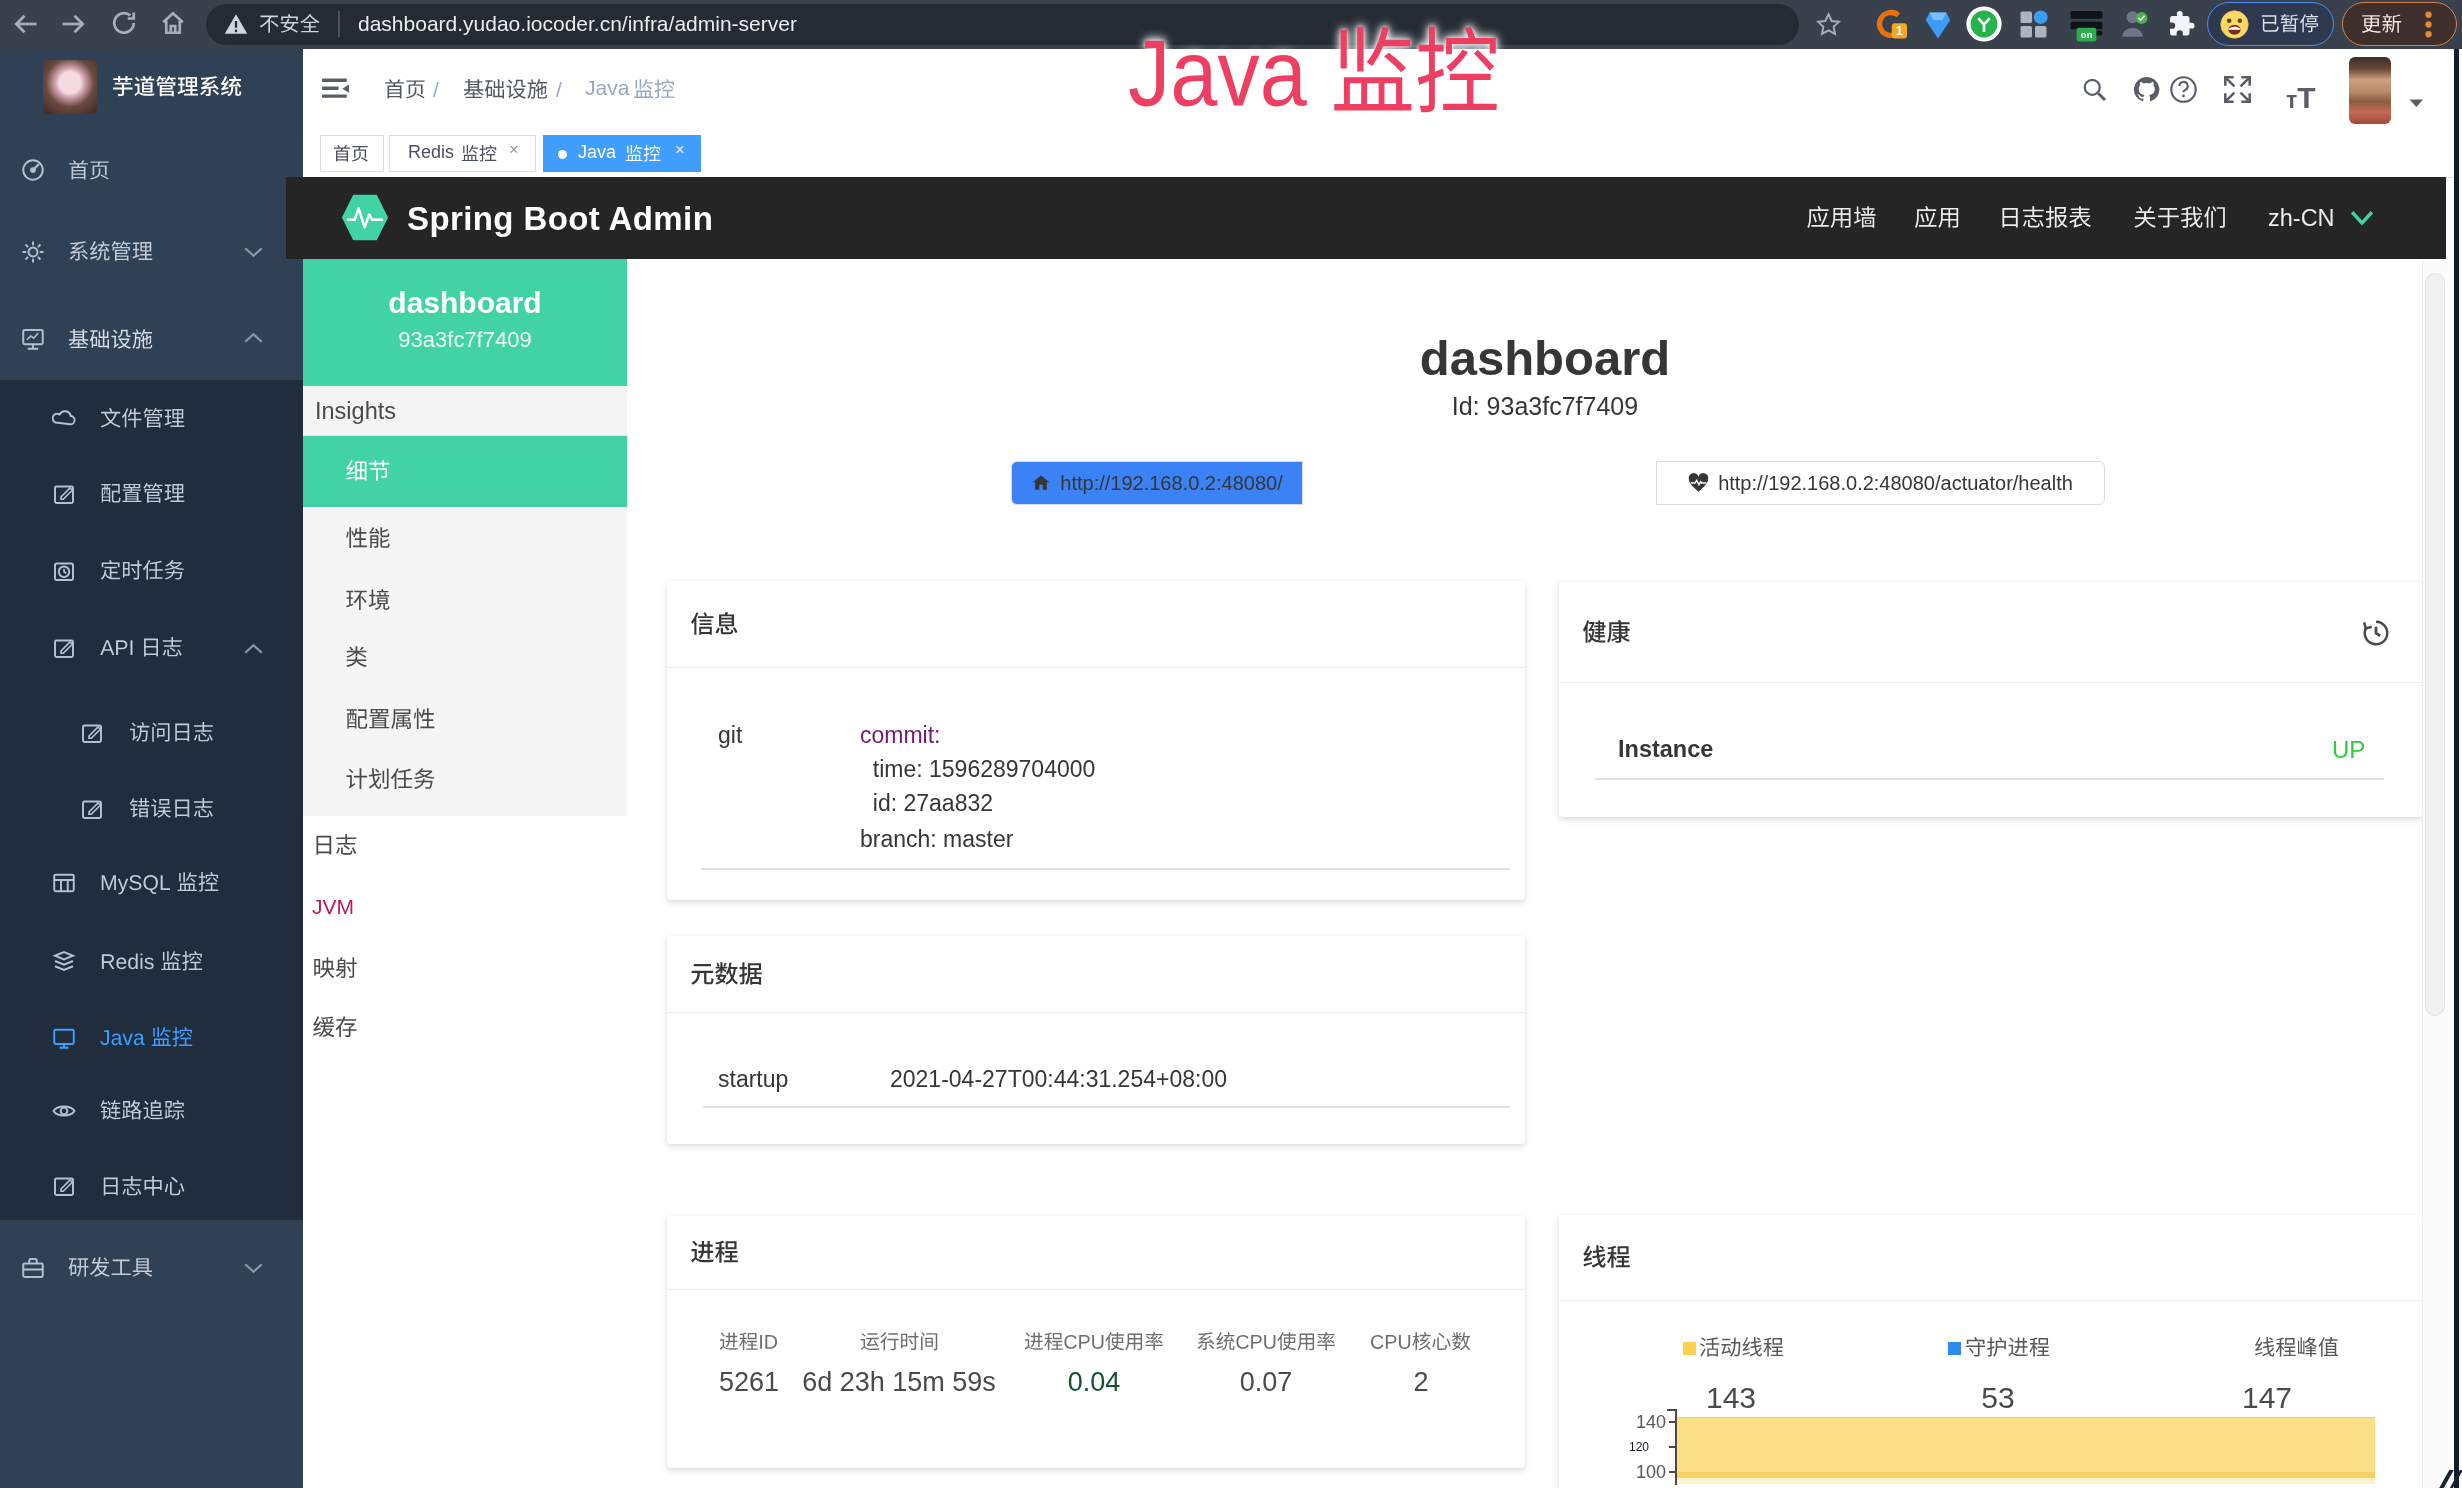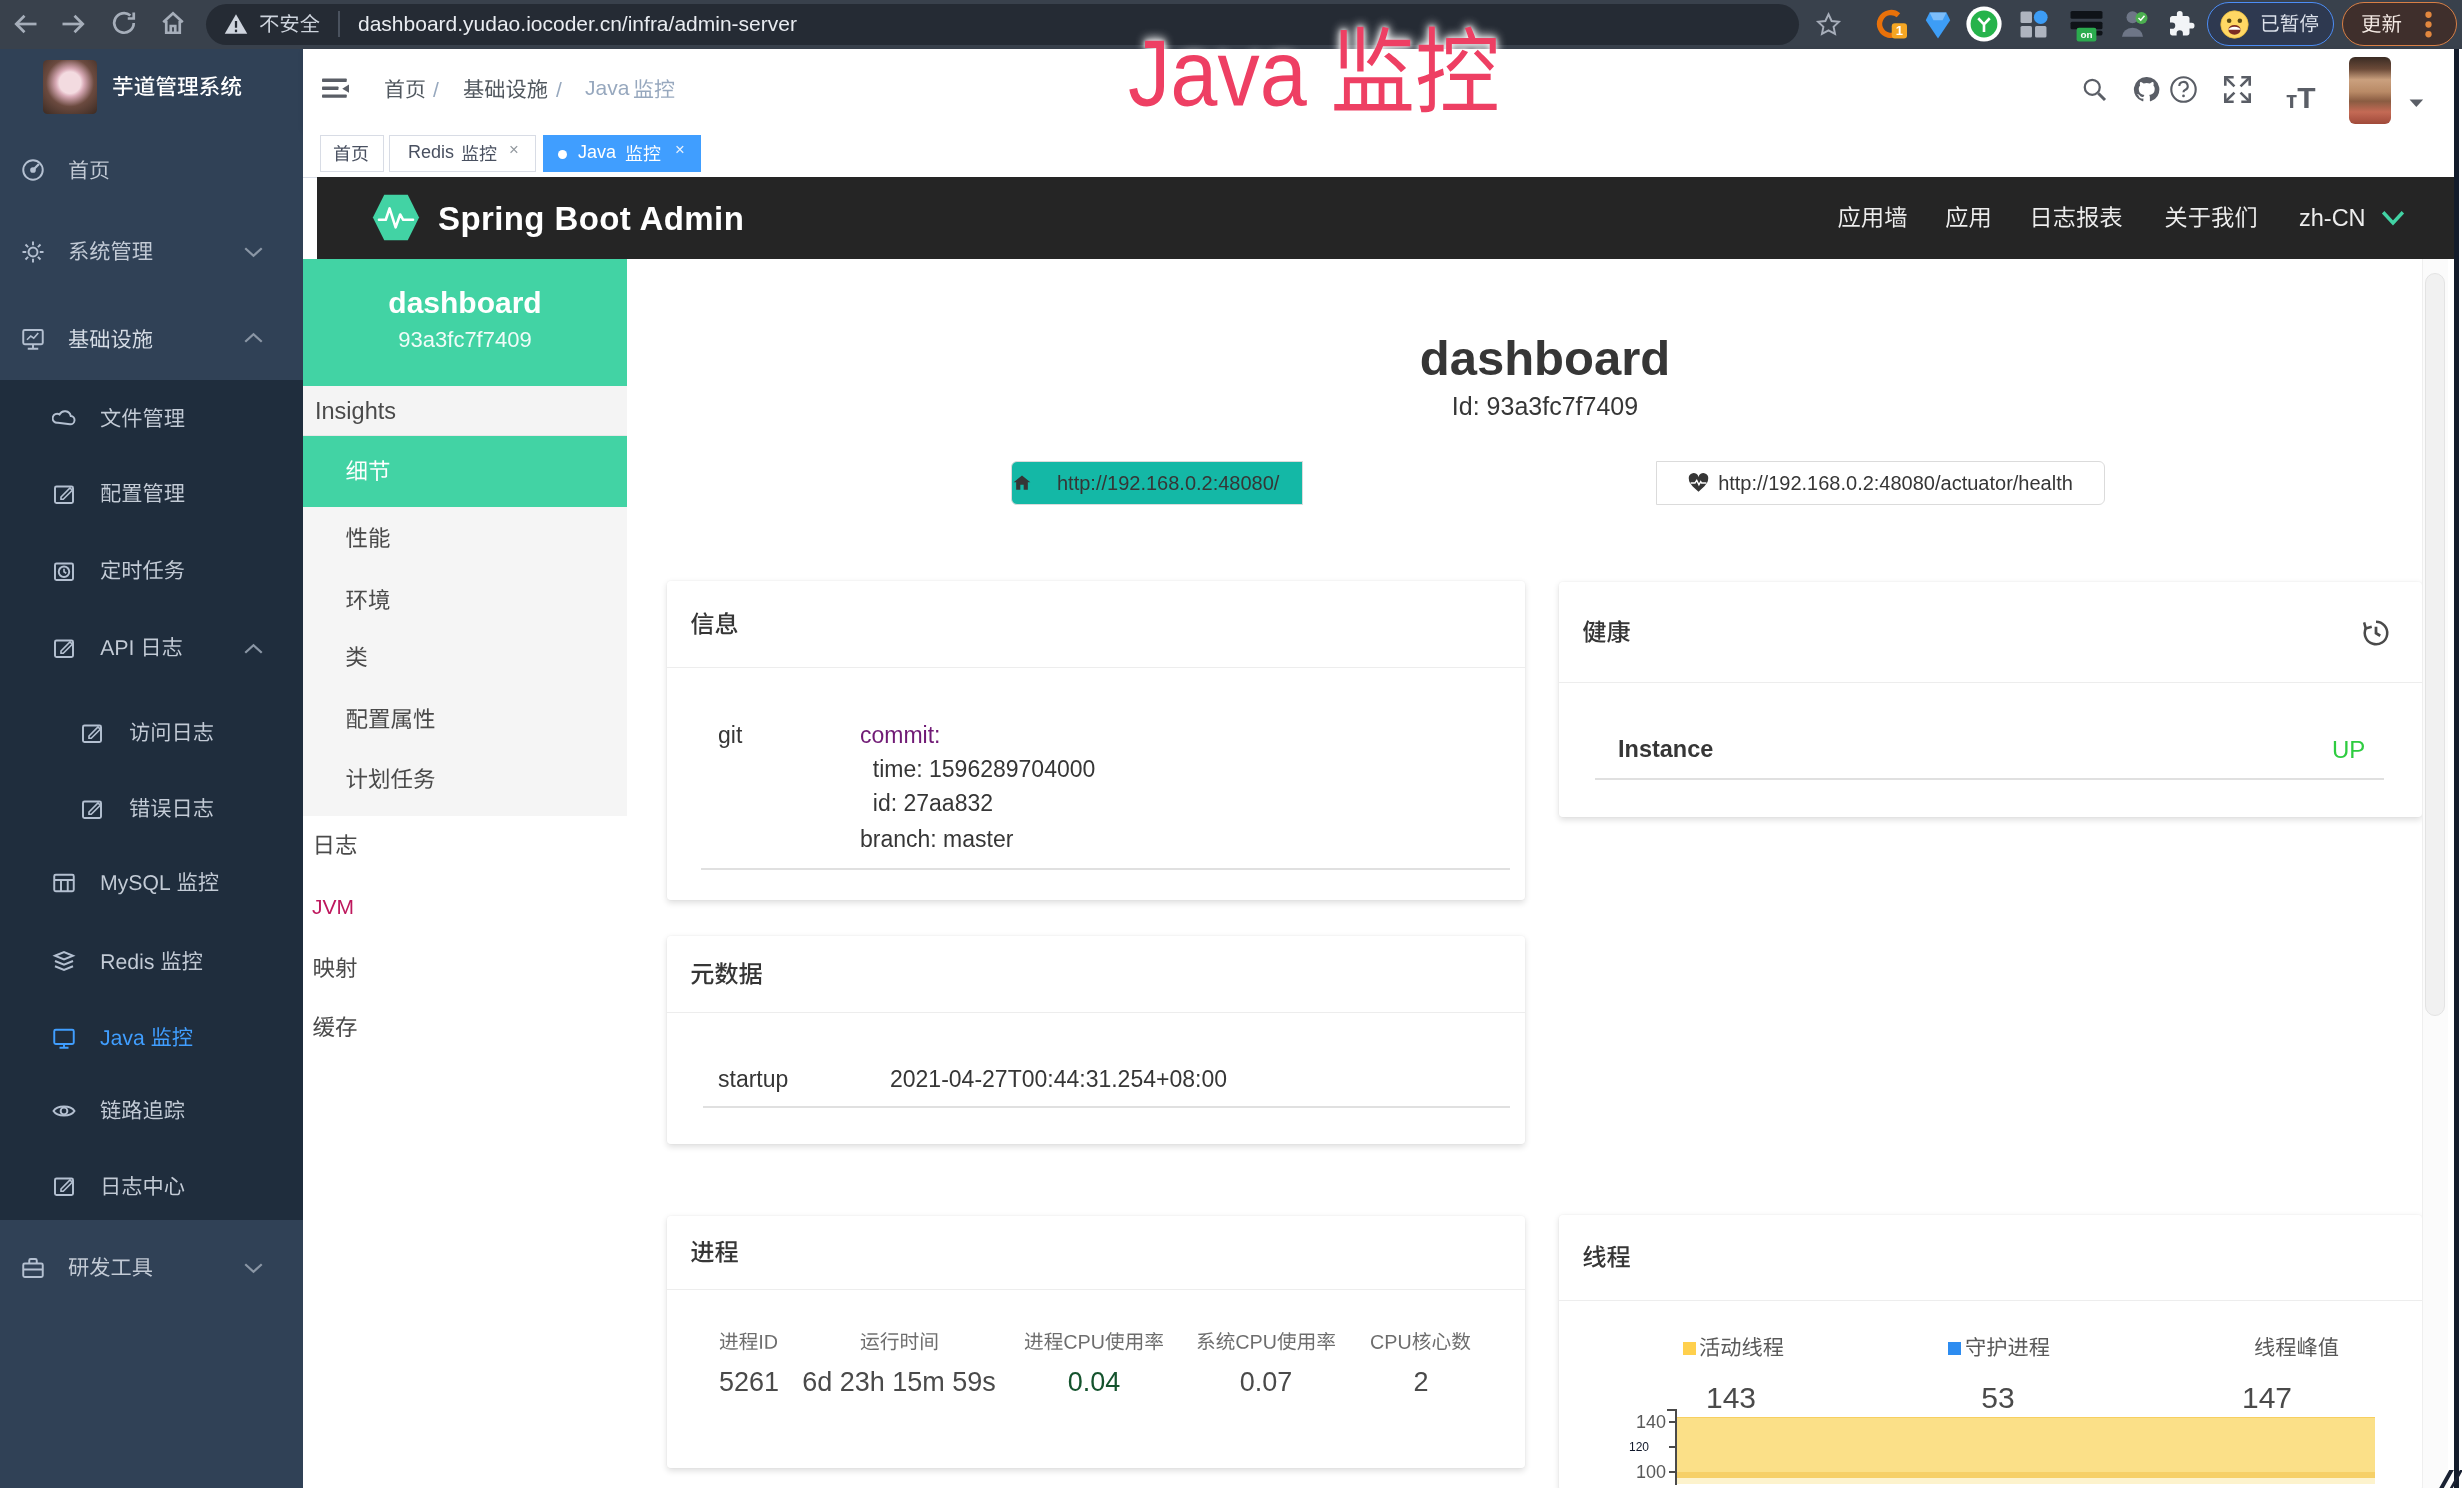--- a/index.html
+++ b/index.html
@@ -520,21 +520,21 @@
     <div class="abs" style="left:255px;top:20.5px;width:9px;height:9px;border-radius:50%;background:#fff"></div>
     <div class="txt" style="left:275px;top:13px;font-size:18px;color:#fff">Java </div>
     <div style="position:absolute;left:322px;top:14px;">
       <svg class="zt " style="width:36px;height:22px;" viewBox="0 -22.6 48.0 28.8" fill="#ffffff">
         <use href="#q46" transform="matrix(0.0240,0,0,-0.0240,0.00,0)"></use>
         <use href="#q47" transform="matrix(0.0240,0,0,-0.0240,24.00,0)"></use>
       </svg>
     </div>
     <div class="txt" style="left:372px;top:11.4px;font-size:16.7px;color:#e8f1fc">×</div>
   </div>
-<div class="abs" id="sbanav" style="left:317px;top:177px;width:1912px;height:82px">
+<div class="abs" id="sbanav" style="left:286px;top:177px;width:1912px;height:82px">
     <div class="abs" style="left:0;top:0;width:2160px;height:82px;background:#252525"></div>
     <svg class="abs" style="left:55px;top:14.4px" width="48" height="53" viewBox="0 0 63 70">
       <path d="M1 35 L16 5 H47 L62 35 L47 65 H16 Z" fill="#42d3a4"></path>
       <path d="M9 38 h9 l5-15 8 25 6-17 4 7 h13" stroke="#fff" stroke-width="3.4" fill="none" stroke-linejoin="round" stroke-linecap="round"></path>
     </svg>
     <div class="txt" style="left:121px;top:42px;font-size:33px;font-weight:bold;color:#fff;transform:translateY(-50%);letter-spacing:0.4px">Spring Boot Admin</div>
     <div style="position:absolute;left:1520px;top:27px;">
       <svg class="zt " style="width:71px;height:28px;" viewBox="0 -29.1 93.0 37.2" fill="#ededed">
         <use href="#q66" transform="matrix(0.0310,0,0,-0.0310,0.00,0)"></use>
         <use href="#q67" transform="matrix(0.0310,0,0,-0.0310,31.00,0)"></use>
@@ -633,21 +633,21 @@
         <use href="#q87" transform="matrix(0.0300,0,0,-0.0300,0.00,0)"></use>
         <use href="#q88" transform="matrix(0.0300,0,0,-0.0300,30.00,0)"></use>
       </svg>
     </div>
     <div class="txt" style="left:9px;top:648px;font-size:21px;color:#be185d;transform:translateY(-50%)">JVM</div>
   </div>
 <div class="abs" id="sbacontent" style="left:627px;top:259px;width:1835px;height:1229px;overflow:hidden">
     <div class="abs" style="left:0;top:0;width:1835px;height:1229px;background:#fff"></div>
     <div class="txt" style="left:918px;top:99px;font-size:49px;font-weight:bold;color:#363636;transform:translate(-50%,-50%)">dashboard</div>
     <div class="txt" style="left:918px;top:147px;font-size:25px;color:#363636;transform:translate(-50%,-50%)">Id: 93a3fc7f7409</div>
-    <div class="abs" style="left:384px;top:202px;width:292px;border-radius:6px 0 0 6px;height:44px;border:1.5px solid #dbdbdb;background:#14b8a6;display:flex;align-items:center;justify-content:flex-start;font-size:20px;color:#363636;gap:25px">
+    <div class="abs" style="left:384px;top:202px;width:292px;border-radius:6px 0 0 6px;height:44px;border:1.5px solid #dbdbdb;background:#3b82f6;display:flex;align-items:center;justify-content:center;font-size:20px;color:#363636;gap:9px">
       <svg width="20" height="20" viewBox="0 0 24 24" fill="#363636">
         <path d="M12 3 L2 11 h3 v9 h5 v-6 h4 v6 h5 v-9 h3 Z"></path>
       </svg>
       <span>http://192.168.0.2:48080/</span>
     </div>
     <div class="abs" style="left:1029px;top:202px;width:449px;border-left:none;border-radius:0 6px 6px 0;height:44px;border:1.5px solid #dbdbdb;background:#fff;display:flex;align-items:center;justify-content:center;font-size:20px;color:#363636;gap:9px">
       <svg width="21" height="20" viewBox="0 0 24 22" fill="#363636">
         <path d="M12 21 C5 15 1 11 1 6.5 A5.5 5.5 0 0 1 12 4 A5.5 5.5 0 0 1 23 6.5 C23 11 19 15 12 21 Z"></path>
         <path d="M3 11 h5 l2-3 2.5 5 2-3.5 1 1.5 h5.5" stroke="#fff" stroke-width="1.6" fill="none"></path>
       </svg>

